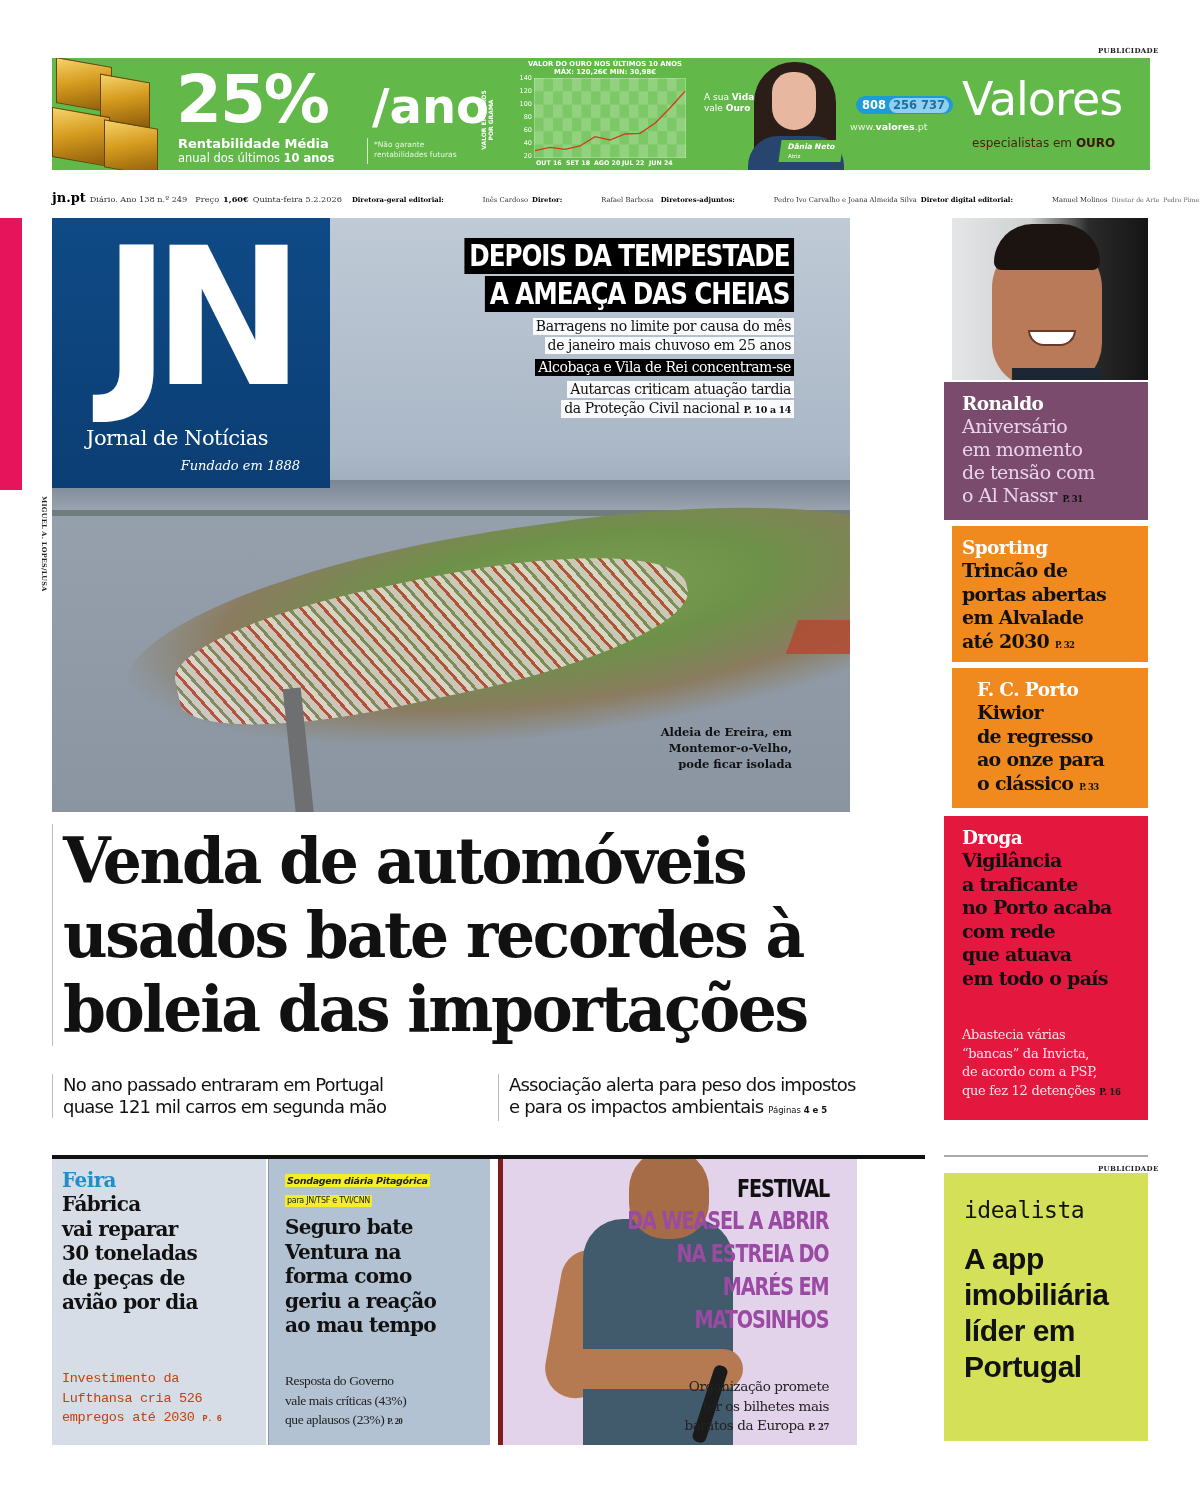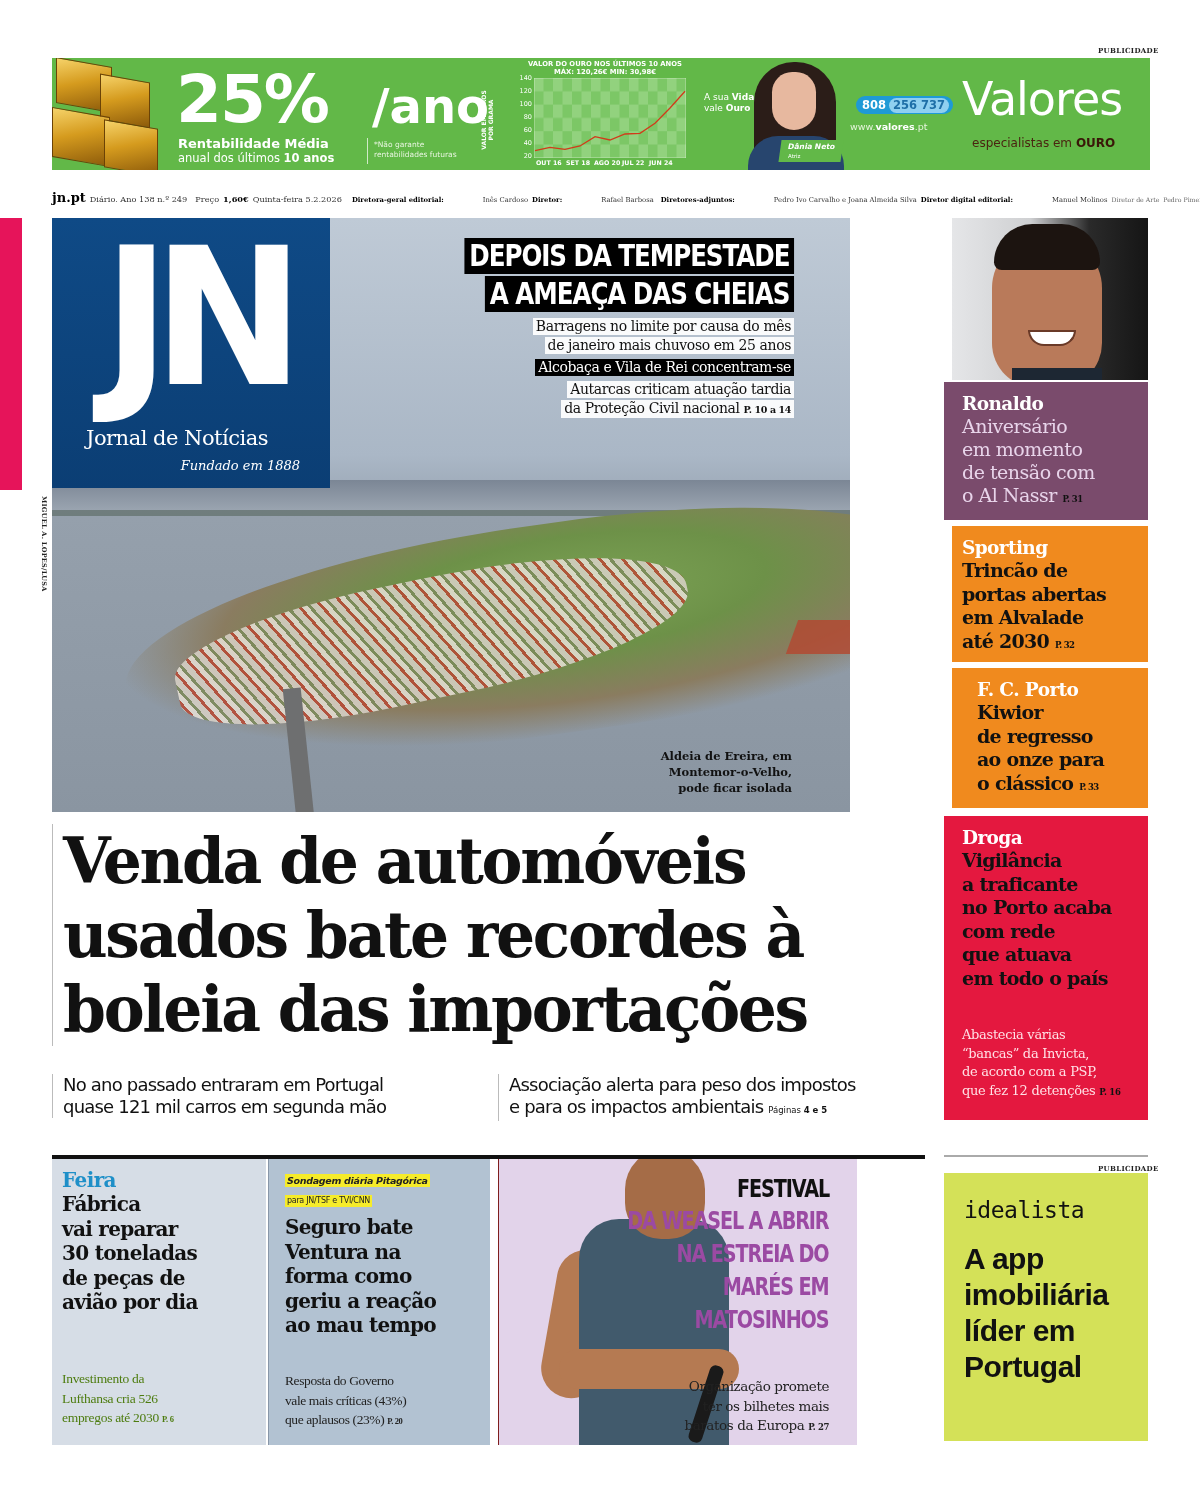--- a/index.html
+++ b/index.html
@@ -73,21 +73,21 @@
   .hero .road { position: absolute; left: 238px; top: 470px; width: 18px; height: 140px; background: #6e6f70; transform: rotate(-6deg); }
   .hero .roof { position: absolute; left: 740px; top: 402px; width: 120px; height: 34px; background: #b24a33; transform: skewX(-20deg); opacity: 0.85; }
 
   .headline-box { position: absolute; right: 56px; top: 20px; text-align: right; }
   .hl-black { display: inline-block; background: #000; color: #fff; font-family: "DejaVu Sans", sans-serif; font-weight: bold;
     font-size: 30px; line-height: 36px; padding: 0 6px; letter-spacing: -1.3px; transform: scaleX(0.82); transform-origin: right center; }
   .sub-white { display: inline-block; background: rgba(255,255,255,0.93); color: #111; font-family: "DejaVu Serif", serif; font-size: 14px; line-height: 17px; padding: 0 3px; letter-spacing: -0.4px; }
   .sub-black { display: inline-block; background: #000; color: #fff; font-family: "DejaVu Serif", serif; font-size: 14px; line-height: 17px; padding: 0 3px; letter-spacing: -0.4px; }
   .pg { font-weight: bold; font-size: 9.5px; }
 
-  .caption { position: absolute; right: 58px; top: 506px; text-align: right; font-family: "DejaVu Serif", serif; font-weight: bold; font-size: 11.5px; line-height: 16px; color: #111; margin-top: 24px; }
+  .caption { position: absolute; right: 58px; top: 506px; text-align: right; font-family: "DejaVu Serif", serif; font-weight: bold; font-size: 11.5px; line-height: 16px; color: #111; }
 
   
   .logo { left: 52px; top: 218px; width: 278px; height: 270px; background: linear-gradient(180deg,#0f4a86 0%,#0b3e74 100%); }
   .logo-jn { position: absolute; left: 28px; top: 6px; width: 230px; text-align: center; font-family: "DejaVu Sans", sans-serif; font-weight: bold; color: #fff; font-size: 190px; line-height: 190px; letter-spacing: -18px; transform: scaleX(0.95); }
   .logo-name { position: absolute; left: 34px; top: 208px; font-family: "DejaVu Serif", serif; color: #fff; font-size: 21px; letter-spacing: -0.5px; }
   .logo-since { position: absolute; right: 30px; top: 240px; font-family: "DejaVu Serif", serif; font-style: italic; color: #fff; font-size: 13px; }
   .ronaldo-photo { left: 952px; top: 218px; width: 196px; height: 162px; background: linear-gradient(90deg,#e5e6e8 0%,#cfd0d2 40%,#2a2a2a 70%,#151515 100%); overflow: hidden; }
   .ronaldo-photo .head { position: absolute; left: 40px; top: 20px; width: 110px; height: 150px; background: #b97a5a; border-radius: 50px 50px 45px 45px; }
   .ronaldo-photo .hairr { position: absolute; left: 42px; top: 6px; width: 106px; height: 46px; background: #1c1410; border-radius: 50px 50px 10px 10px; }
   .ronaldo-photo .smile { position: absolute; left: 76px; top: 112px; width: 48px; height: 16px; background: #fff; border-radius: 0 0 24px 24px; border: 2px solid #6a3a28; }
@@ -115,29 +115,29 @@
   .sub-right { left: 498px; top: 1074px; width: 440px; border-left: 1px solid #bbb; padding-left: 10px; font-family: "DejaVu Sans", sans-serif; font-size: 18px; line-height: 22px; letter-spacing: -0.8px; color: #111; }
   .sub-right .pages { font-size: 8.5px; letter-spacing: 0; }
   .sub-right .pages b { font-weight: bold; }
 
   
   .bottom-rule { left: 52px; top: 1155px; width: 873px; height: 4px; background: #111; }
   .bottom-rule2 { left: 944px; top: 1155px; width: 204px; height: 2px; background: #aaa; }
   .feira { left: 52px; top: 1159px; width: 214px; height: 286px; background: #d6dde6; padding: 10px 0 0 10px; }
   .feira .kicker { font-family: "DejaVu Serif", serif; font-weight: bold; font-size: 20px; line-height: 23px; color: #1e8fc8; letter-spacing: -0.6px; }
   .feira .title { font-family: "DejaVu Serif", serif; font-weight: bold; font-size: 20px; line-height: 24.5px; letter-spacing: -0.7px; color: #111; }
-  .feira .lead { position: absolute; left: 10px; top: 210px; font-family: Liberation Serif, serif; font-size: 13.5px; line-height: 19.5px; letter-spacing: -0.3px; color: #4d7c0f; }
+  .feira .lead { position: absolute; left: 10px; top: 210px; font-family: Liberation Mono, monospace; font-size: 13.5px; line-height: 19.5px; letter-spacing: -0.3px; color: #c2410c; }
   .feira .pg { font-size: 8.5px; }
   .seguro { left: 268px; top: 1159px; width: 222px; height: 286px; background: #b2c2d2; padding: 10px 0 0 16px; border-left: 1px solid #8896a8; }
   .poll-tag { display: inline-block; background: #f6ec2a; font-family: "DejaVu Sans", sans-serif; font-size: 9.5px; font-style: italic; font-weight: bold; color: #222; padding: 0 2px; line-height: 13px; letter-spacing: -0.3px; }
   .poll-tag2 { display: inline-block; background: #f6ec2a; font-family: "DejaVu Sans", sans-serif; font-size: 8px; color: #222; padding: 0 2px; line-height: 12px; margin-top: 2px; letter-spacing: -0.3px; }
   .seguro .title { margin-top: 8px; font-family: "DejaVu Serif", serif; font-weight: bold; font-size: 20px; line-height: 24.5px; letter-spacing: -0.7px; color: #111; }
   .seguro .lead { position: absolute; left: 16px; top: 212px; font-family: Liberation Serif, serif; font-size: 13.5px; line-height: 19.5px; letter-spacing: -0.4px; color: #222; }
   .seguro .pg { font-size: 8.5px; }
-  .festival { left: 498px; top: 1159px; width: 359px; height: 286px; background: #e2d3ea; overflow: hidden; border-left: 1px solid #7f1d1d; }
+  .festival { left: 498px; top: 1159px; width: 359px; height: 286px; background: #e2d3ea; overflow: hidden; border-left: 5px solid #7f1d1d; }
   .festival .kicker { position: absolute; right: 28px; top: 16px; font-family: "DejaVu Sans", sans-serif; font-weight: bold; color: #111; font-size: 24px; line-height: 28px; letter-spacing: -1.4px; transform: scaleX(0.8); transform-origin: right; }
   .festival .title { position: absolute; right: 28px; top: 46px; text-align: right; font-family: "DejaVu Sans", sans-serif; font-weight: bold; color: #9b4aa3; font-size: 24px; line-height: 33px; letter-spacing: -1.4px; transform: scaleX(0.8); transform-origin: right; white-space: nowrap; }
   .festival .lead { position: absolute; right: 28px; top: 218px; text-align: right; font-family: "DejaVu Serif", serif; font-size: 13.5px; line-height: 19.5px; letter-spacing: -0.4px; color: #222; }
   .festival .pg { font-size: 8.5px; }
   .singer { position: absolute; left: 40px; top: -10px; width: 210px; height: 300px; }
   .singer .headx { position: absolute; left: 86px; top: 0; width: 80px; height: 90px; background: #a56c47; border-radius: 40px 40px 36px 36px; }
   .singer .torso { position: absolute; left: 40px; top: 70px; width: 150px; height: 230px; background: #415a6c; border-radius: 40px 40px 0 0; }
   .singer .arm { position: absolute; left: 10px; top: 100px; width: 60px; height: 150px; background: #b57a52; border-radius: 30px; transform: rotate(10deg); }
   .singer .forearm { position: absolute; left: 20px; top: 200px; width: 180px; height: 40px; background: #b57a52; border-radius: 20px; }
   .singer .mic { position: absolute; left: 160px; top: 215px; width: 14px; height: 80px; background: #1a1a1a; transform: rotate(18deg); border-radius: 6px; }

